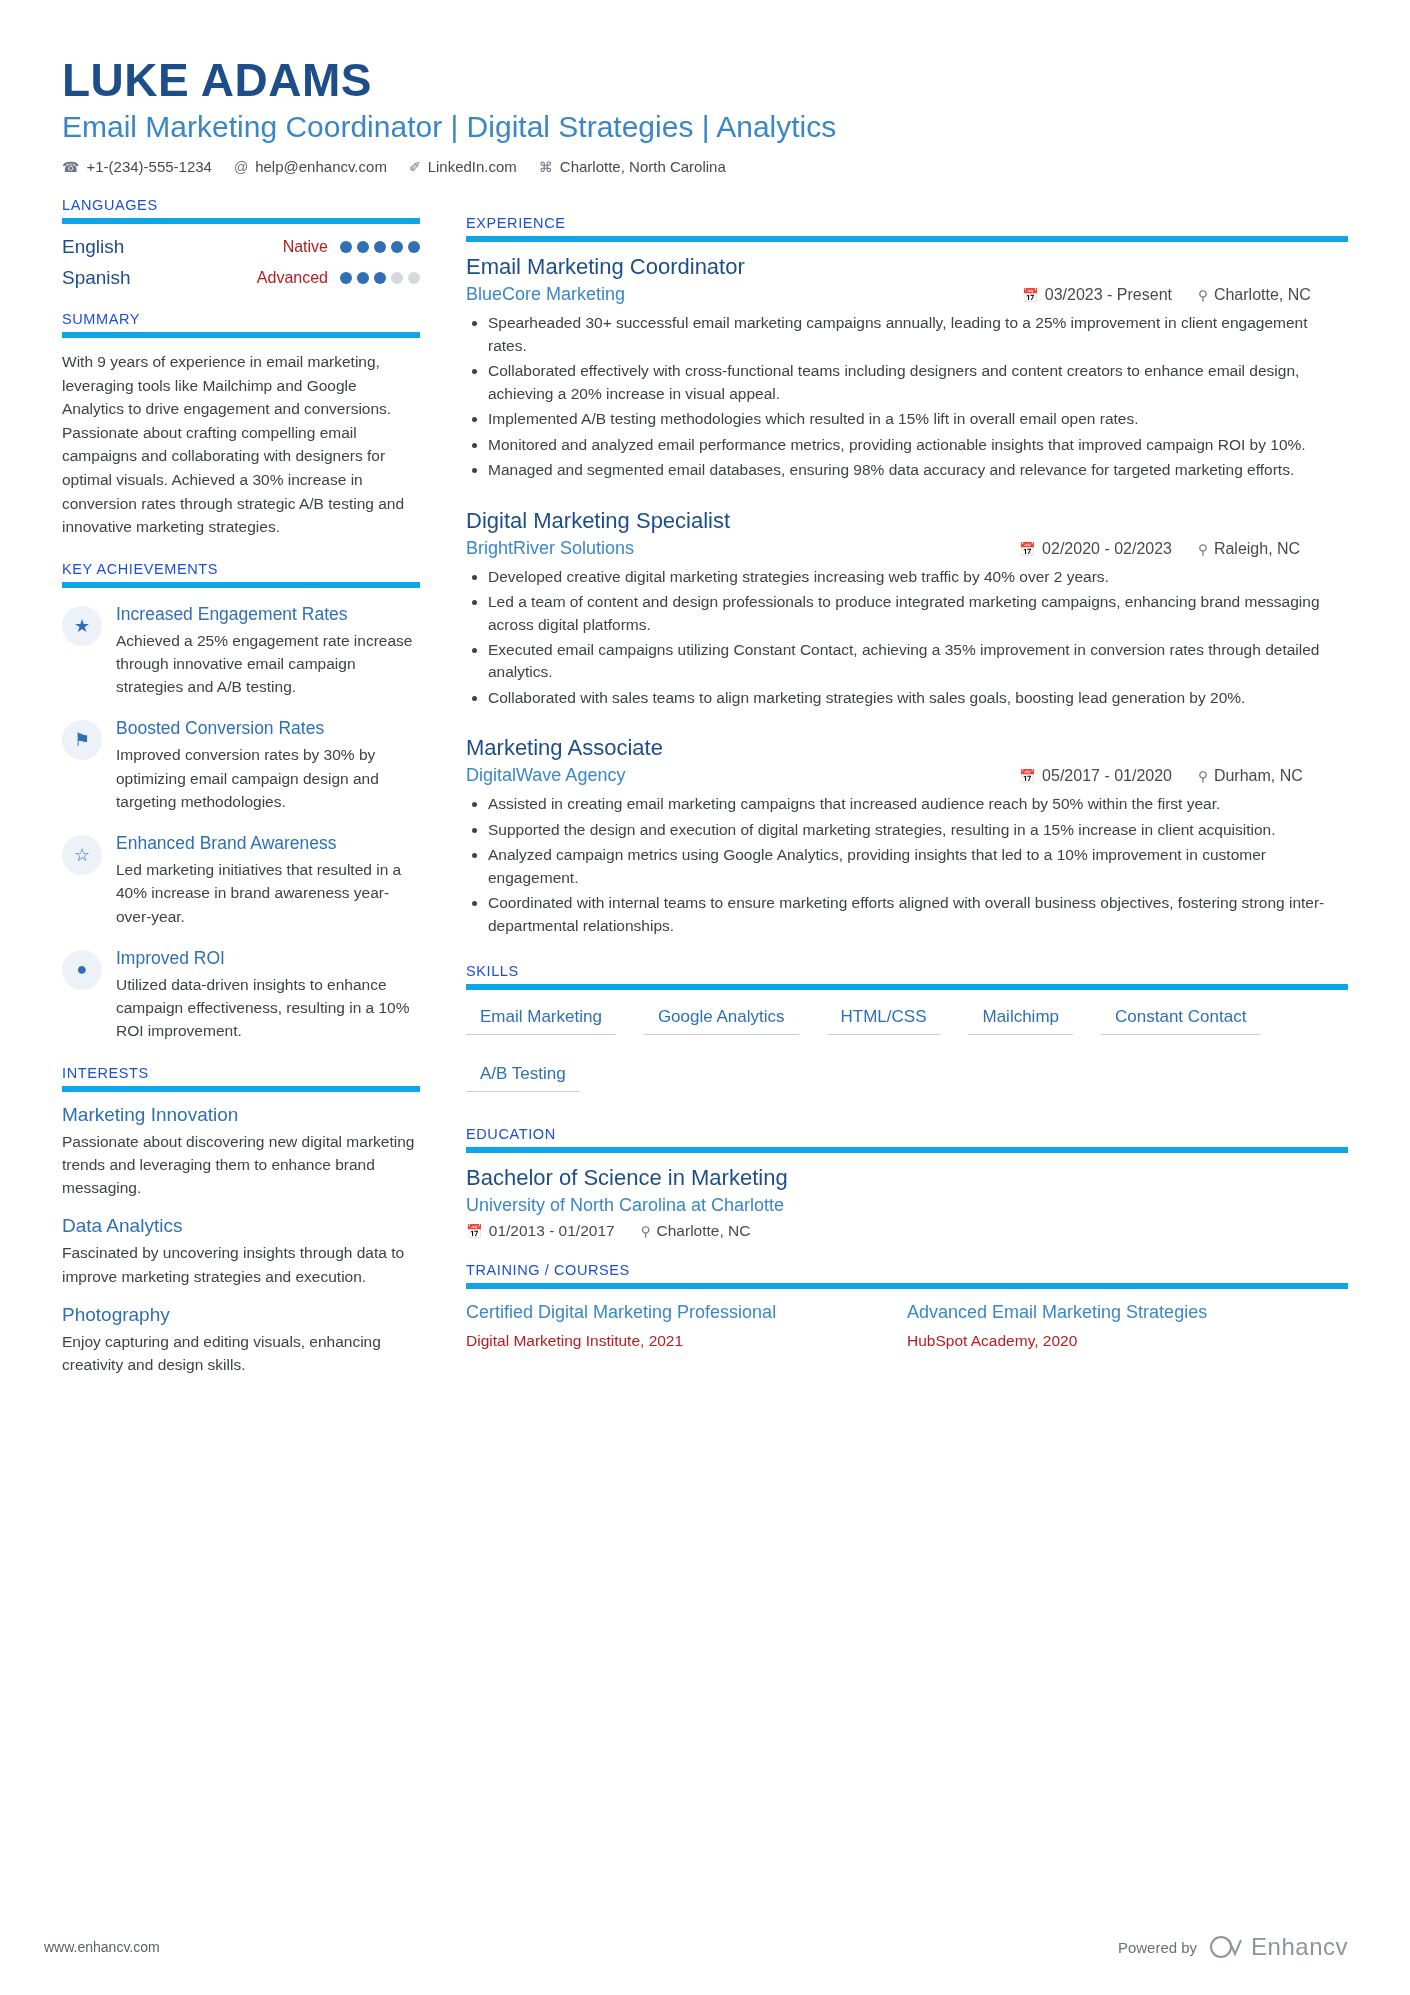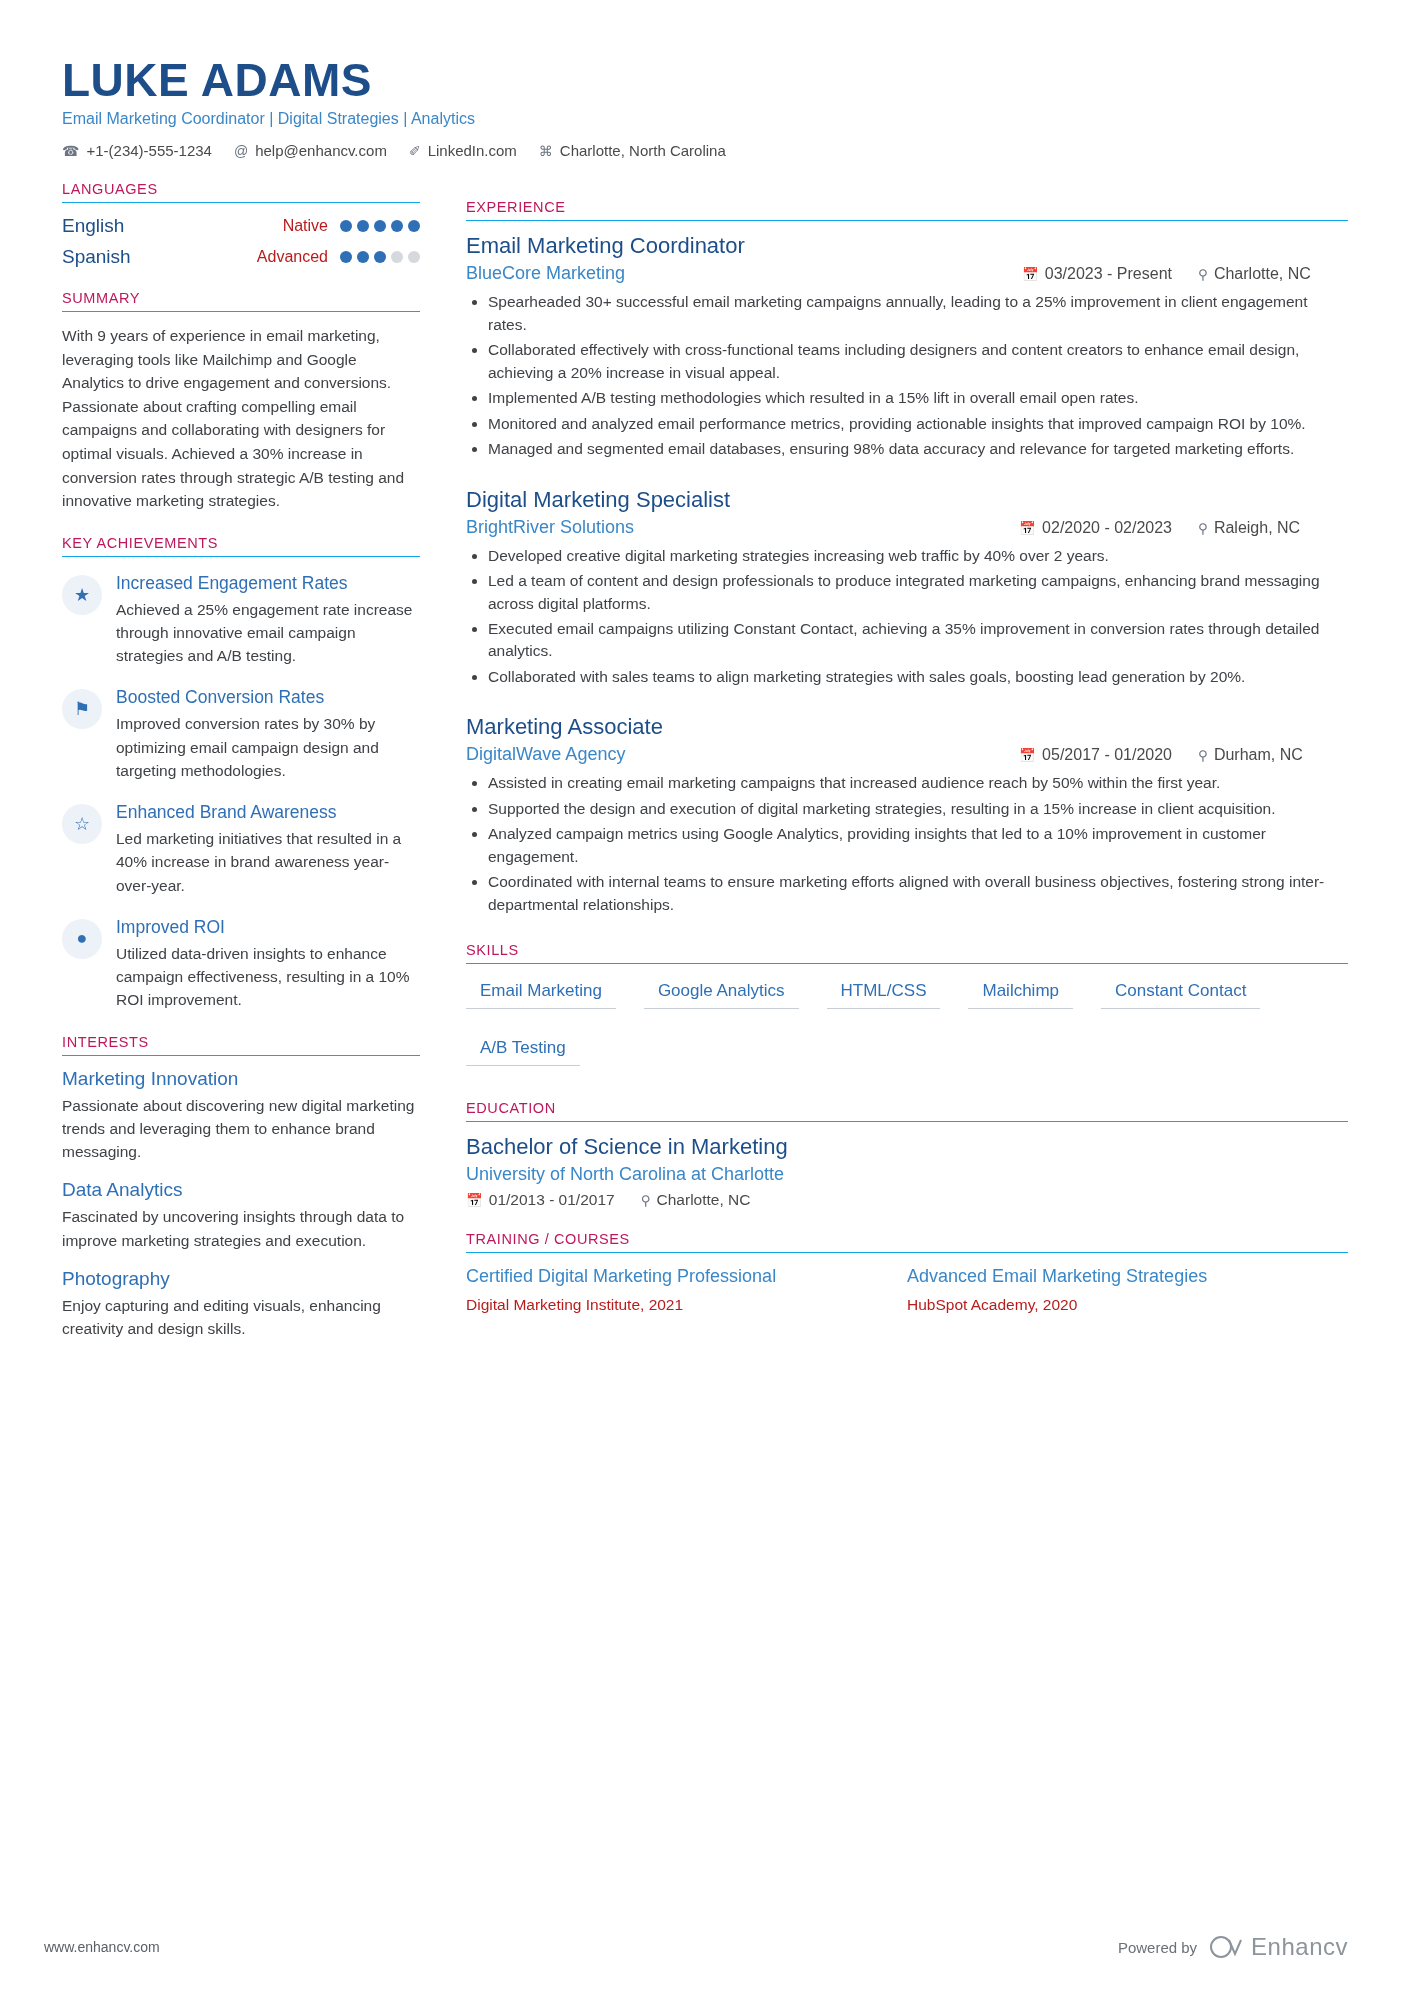--- a/index.html
+++ b/index.html
@@ -22,21 +22,21 @@
   
   .name {
     font-size: 46px;
     font-weight: bold;
     color: #1d4e89;
     letter-spacing: 0.5px;
     line-height: 1.05;
     margin: 0 0 6px 0;
   }
   .headline {
-    font-size: 16px;
+    font-size: 30px;
     color: #3a87c8;
     font-weight: normal;
     margin: 0 0 14px 0;
   }
   .contact-row {
     display: flex;
     flex-wrap: wrap;
     align-items: center;
     gap: 22px;
     font-size: 15px;
@@ -47,23 +47,23 @@
   .contact-item .ic { color: #6b7480; font-size: 14px; display: inline-block; }
 
   
   .cols { display: flex; align-items: flex-start; }
   .left { width: 392px; flex: 0 0 392px; padding-right: 34px; }
   .right { flex: 1 1 auto; padding-left: 12px; }
 
   .sec-title {
     font-size: 14.5px;
     letter-spacing: 0.6px;
-    color: #be185d;
+    color: #1d4ed8;
     text-transform: uppercase;
-    border-bottom: 1px solid #0ea5e9;
+    border-bottom: 6px solid #0ea5e9;
     padding-bottom: 5px;
     margin: 22px 0 12px 0;
   }
   .left .sec-title:first-child { margin-top: 4px; }
 
   
   .lang-row {
     display: flex;
     align-items: center;
     justify-content: space-between;

